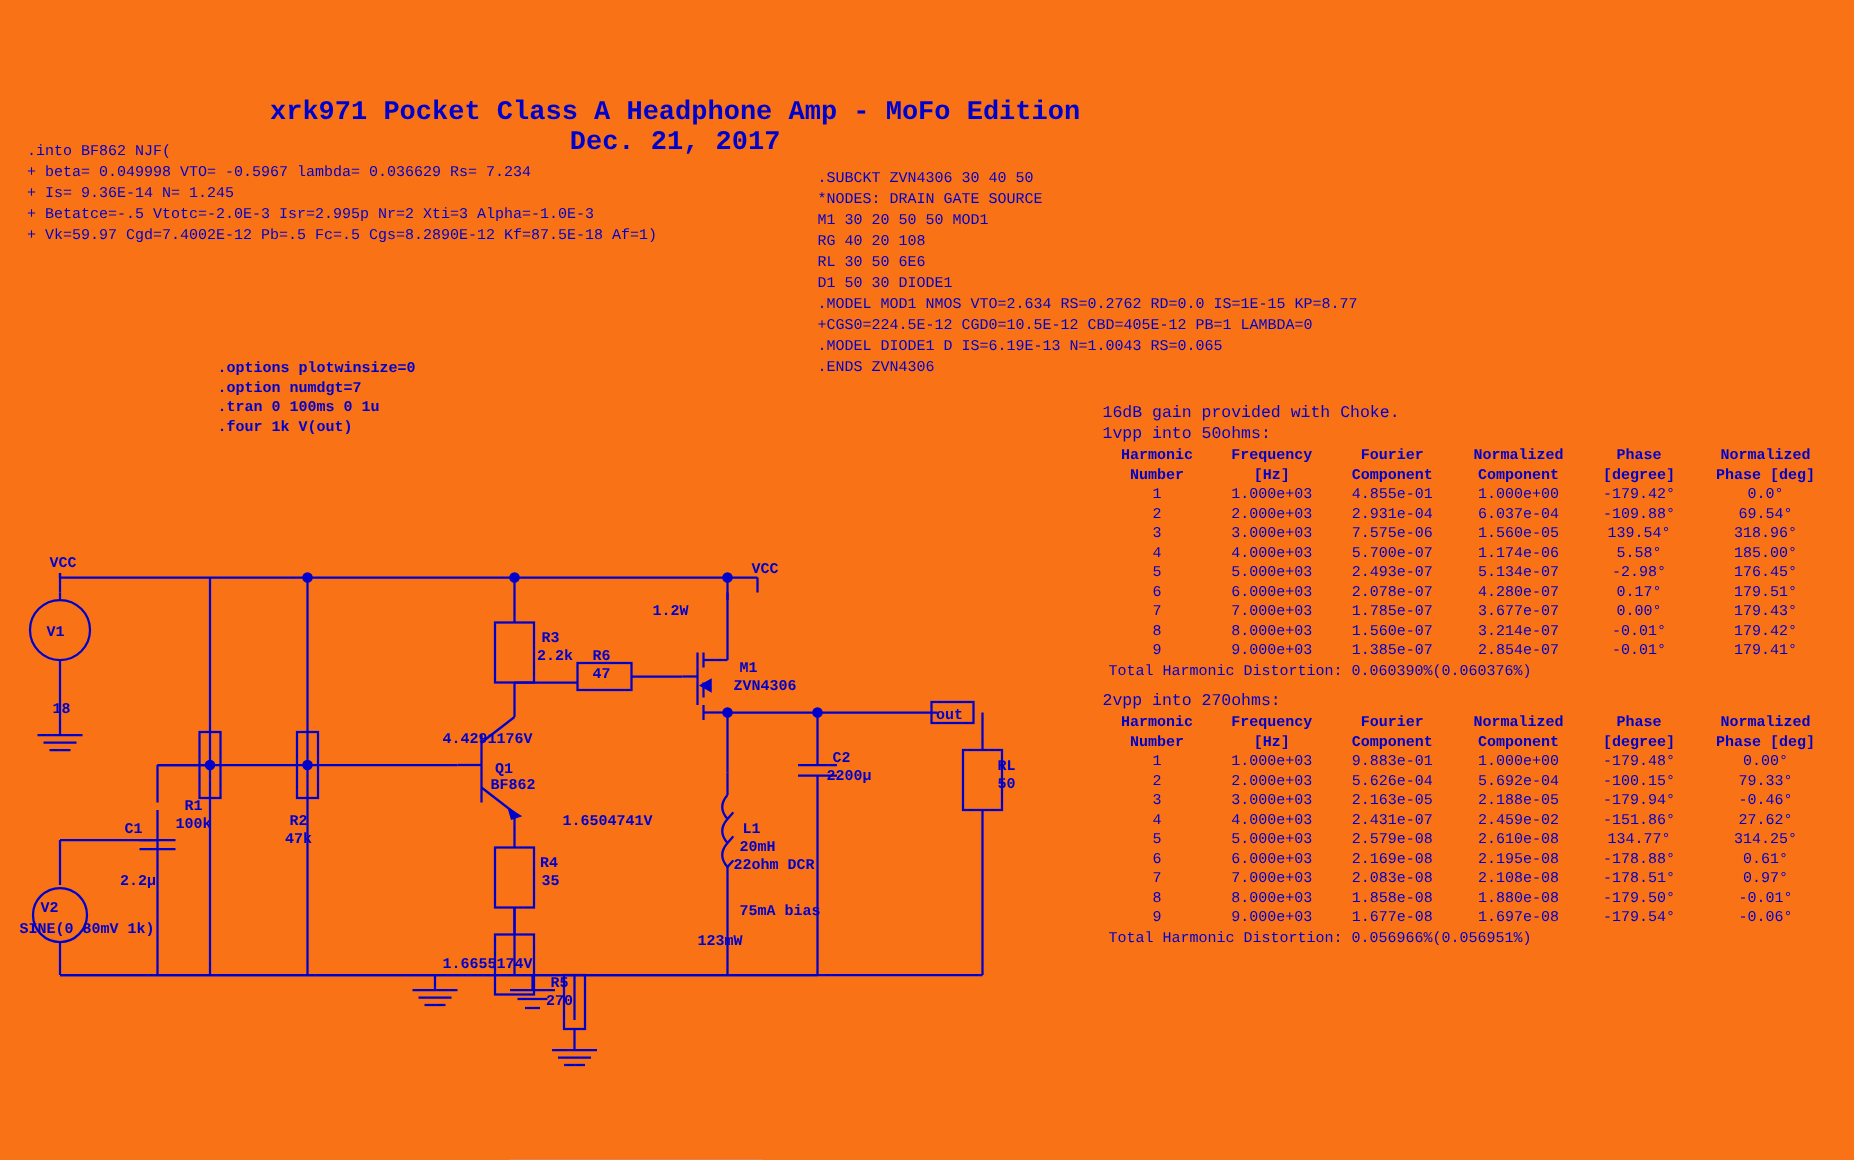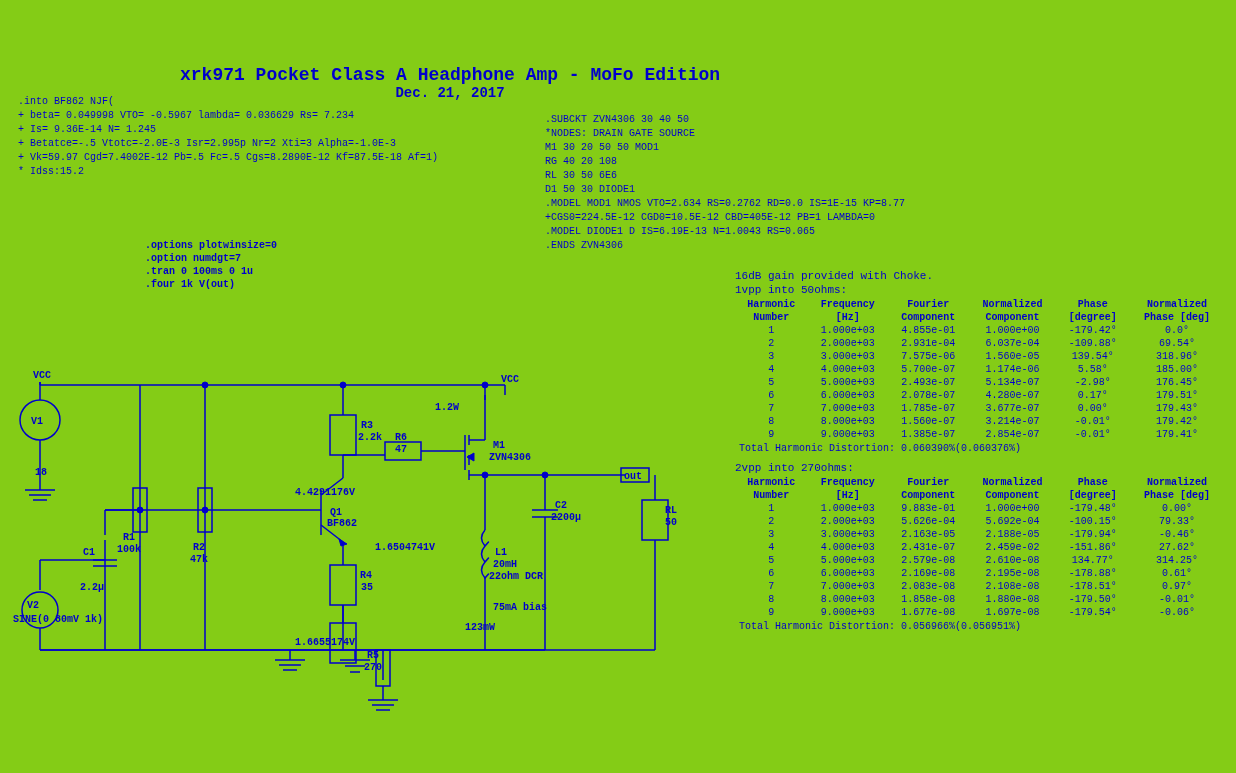--- a/index.html
+++ b/index.html
@@ -8,37 +8,37 @@
       height: 773px;
       background-color: #b0b8c8;
       font-family: 'Courier New', monospace;
       overflow: hidden;
       position: relative;
     }
     .main-container {
       width: 1236px;
       height: 773px;
       position: relative;
-      background-color: #84cc16;
+      background-color: #f97316;
     }
     
     .title-area {
       position: absolute;
       top: 65px;
       left: 180px;
       text-align: center;
     }
     .title-line1 {
       color: #0000cc;
       font-size: 18px;
       font-weight: bold;
     }
     .title-line2 {
       color: #0000cc;
-      font-size: 14px;
+      font-size: 18px;
       font-weight: bold;
       font-family: Liberation Mono, monospace;
     }
     
     .model-text {
       position: absolute;
       top: 95px;
       left: 18px;
       color: #0000cc;
       font-size: 10px;
@@ -116,21 +116,20 @@
     <div class="title-line1">xrk971 Pocket Class A Headphone Amp - MoFo Edition</div>
     <div class="title-line2">Dec. 21, 2017</div>
   </div>
 
   <div class="model-text">
     <div>.into BF862 NJF(</div>
     <div>+ beta= 0.049998 VTO= -0.5967 lambda= 0.036629 Rs= 7.234</div>
     <div>+ Is= 9.36E-14 N= 1.245</div>
     <div>+ Betatce=-.5 Vtotc=-2.0E-3 Isr=2.995p Nr=2 Xti=3 Alpha=-1.0E-3</div>
     <div>+ Vk=59.97 Cgd=7.4002E-12 Pb=.5 Fc=.5 Cgs=8.2890E-12 Kf=87.5E-18 Af=1)</div>
-    <div>* Idss:15.2</div>
   </div>
 
   <div class="subckt-text">
     <div>.SUBCKT ZVN4306 30 40 50</div>
     <div>*NODES: DRAIN GATE SOURCE</div>
     <div>M1 30 20 50 50 MOD1</div>
     <div>RG 40 20 108</div>
     <div>RL 30 50 6E6</div>
     <div>D1 50 30 DIODE1</div>
     <div>.MODEL MOD1 NMOS VTO=2.634 RS=0.2762 RD=0.0 IS=1E-15 KP=8.77</div>

